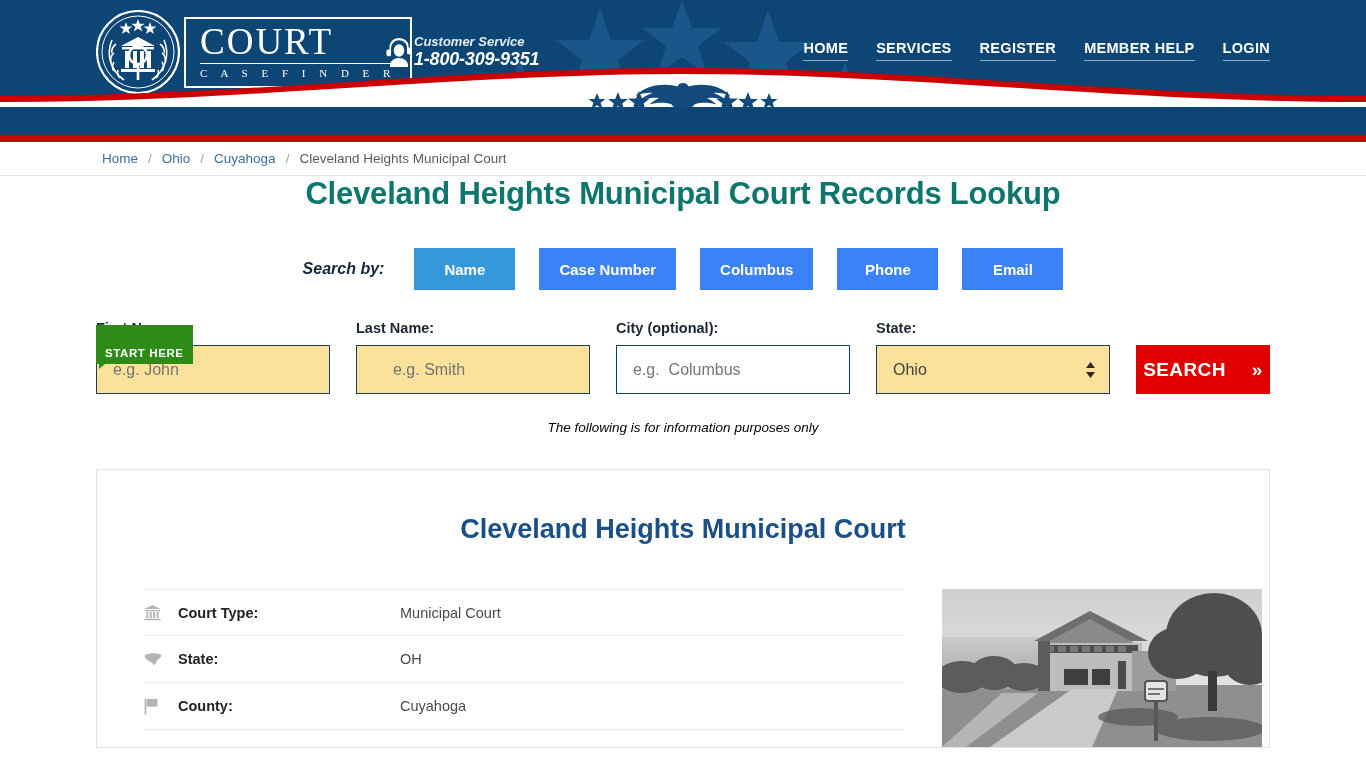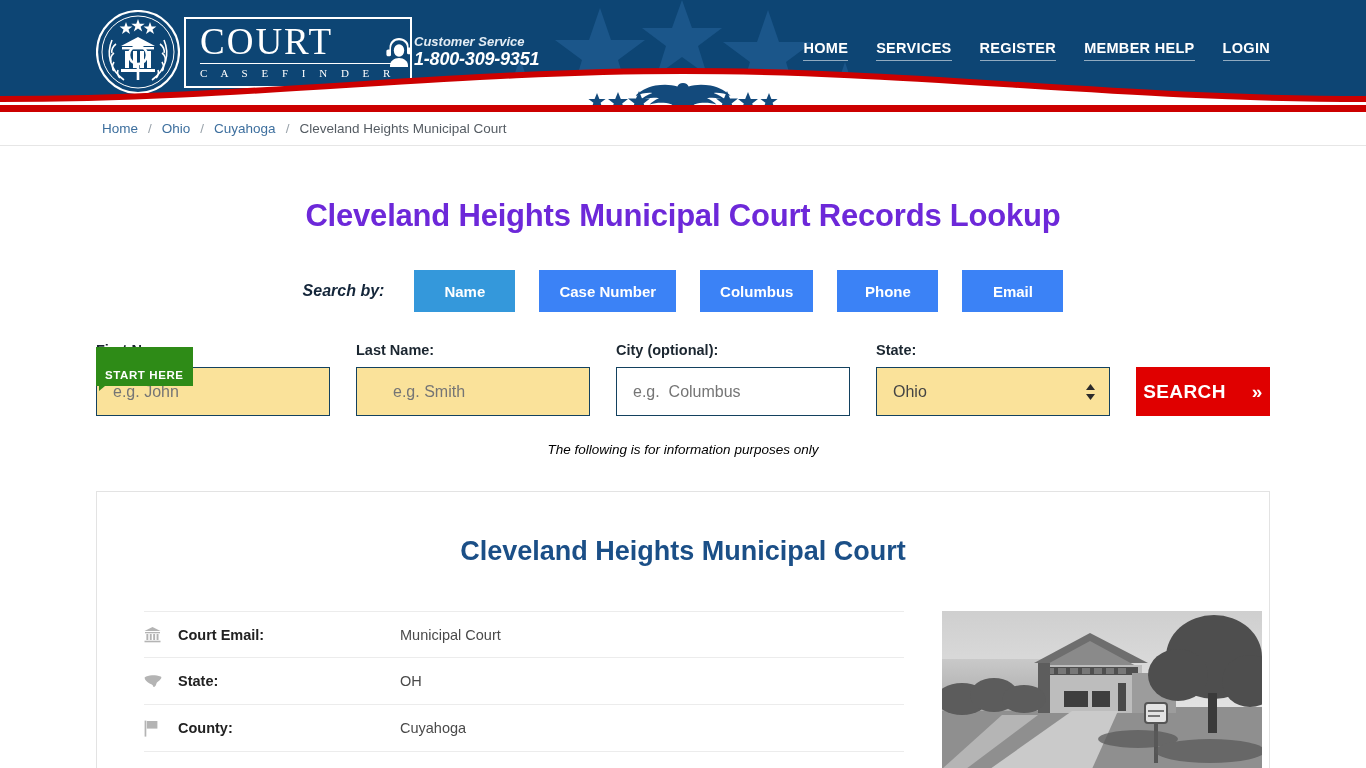--- a/index.html
+++ b/index.html
@@ -1,20 +1,20 @@
 <!DOCTYPE html>
 <html><head>
 <meta charset="utf-8">
 <style>
   *{box-sizing:border-box;margin:0;padding:0;}
   html,body{width:1366px;height:768px;overflow:hidden;}
   body{font-family:"Liberation Sans",sans-serif;background:#ffffff;color:#333;}
 
   
-  .site-header{position:relative;height:105px;background:#0d4574;overflow:hidden;}
+  .site-header{position:relative;height:135px;background:#0d4574;overflow:hidden;}
   .hdr-stars{position:absolute;inset:0;pointer-events:none;}
   .hdr-inner{position:relative;width:1366px;height:105px;}
 
   .logo-block{position:absolute;left:96px;top:10px;display:flex;align-items:center;}
   .logo-emblem{width:84px;height:84px;position:relative;}
   .logo-text-box{border:2px solid #ffffff;padding:4px 14px 7px 14px;margin-left:4px;}
   .logo-word{font-family:"Liberation Serif",serif;font-size:37px;line-height:38px;letter-spacing:2px;color:#fff;font-weight:400;}
   .logo-sub{border-top:1px solid #fff;margin-top:2px;padding-top:3px;text-align:center;color:#fff;font-size:11px;letter-spacing:5.5px;font-family:"Liberation Serif",serif;}
 
   .cs-block{position:absolute;left:384px;top:34px;display:flex;align-items:center;}
@@ -33,21 +33,21 @@
 
   
   .crumbbar{height:34px;background:#fff;border-bottom:1px solid #e6e6e6;display:flex;align-items:center;padding-left:102px;}
   .crumbbar span,.crumbbar a{font-size:13.5px;}
   .crumb-link{color:#3d6f9e;text-decoration:none;cursor:pointer;}
   .crumb-sep{color:#9aa3ab;margin:0 10px;}
   .crumb-cur{color:#555c63;}
 
   
   .page{width:1366px;background:#fff;}
-  .page-title{text-align:center;color:#6d28d9;font-size:31px;font-weight:bold;margin-top:52px;letter-spacing:-0.2px;}
+  .page-title{text-align:center;color:#0f766e;font-size:31px;font-weight:bold;letter-spacing:-0.2px;}
 
   .searchby-row{display:flex;align-items:center;justify-content:center;gap:24px;margin-top:36px;}
   .searchby-label{color:#14263a;font-size:16px;font-style:italic;font-weight:bold;margin-right:6px;}
   .tab{height:42px;min-width:101px;padding:0 20px;display:flex;align-items:center;justify-content:center;color:#fff;font-weight:bold;font-size:15px;background:#3b82f6;border:none;cursor:pointer;}
   .tab.active{background:#3498db;}
 
   .formzone{position:relative;width:1174px;margin:0 auto;margin-top:10px;}
   .badge{position:absolute;left:0;top:5px;background:#2e8b17;color:#fff;font-size:11.5px;font-weight:bold;letter-spacing:.6px;padding:22px 9px 5px 9px;}
   .badge:after{content:"";position:absolute;left:3px;bottom:-5px;border-left:6px solid #2e8b17;border-bottom:5px solid transparent;}
 
@@ -265,21 +265,21 @@
             <svg width="17" height="17" viewBox="0 0 17 17" fill="#b4b4b4">
               <polygon points="8.5,1 16.5,5 0.5,5"></polygon>
               <rect x="1" y="6" width="15" height="1.3"></rect>
               <rect x="2.4" y="8" width="1.9" height="6"></rect>
               <rect x="5.8" y="8" width="1.9" height="6"></rect>
               <rect x="9.2" y="8" width="1.9" height="6"></rect>
               <rect x="12.6" y="8" width="1.9" height="6"></rect>
               <rect x="0.5" y="14.7" width="16" height="1.6"></rect>
             </svg>
           </span>
-          <span class="icell-key">Court Email:</span>
+          <span class="icell-key">Court Type:</span>
           <span class="icell-val">Municipal Court</span>
         </div>
 
         <div class="irow">
           <span class="icell-icon">
             <svg width="18" height="15" viewBox="0 0 18 15" fill="#b4b4b4">
               <path d="M0.6 3.4 C2.5 2.1 5 1.3 8 1.2 c3-.1 6 .3 8.6 1.3 .9 .4 1 1.1 .5 1.9 -1 1.6-2.3 2.8-3.6 3.7 -.7 .5-1 1-1.2 1.8 -.3 1.2-.9 2.2-1.8 2.9 -.7 .5-1.3 .2-1.4-.6 -.1-.9-.5-1.5-1.3-1.8 -1.5-.5-2.9-1.2-4.1-2.2 -1-.8-1.9-1.7-2.6-2.8 -.4-.6-.4-1.3-.5-1.8z"></path>
             </svg>
           </span>
           <span class="icell-key">State:</span>

